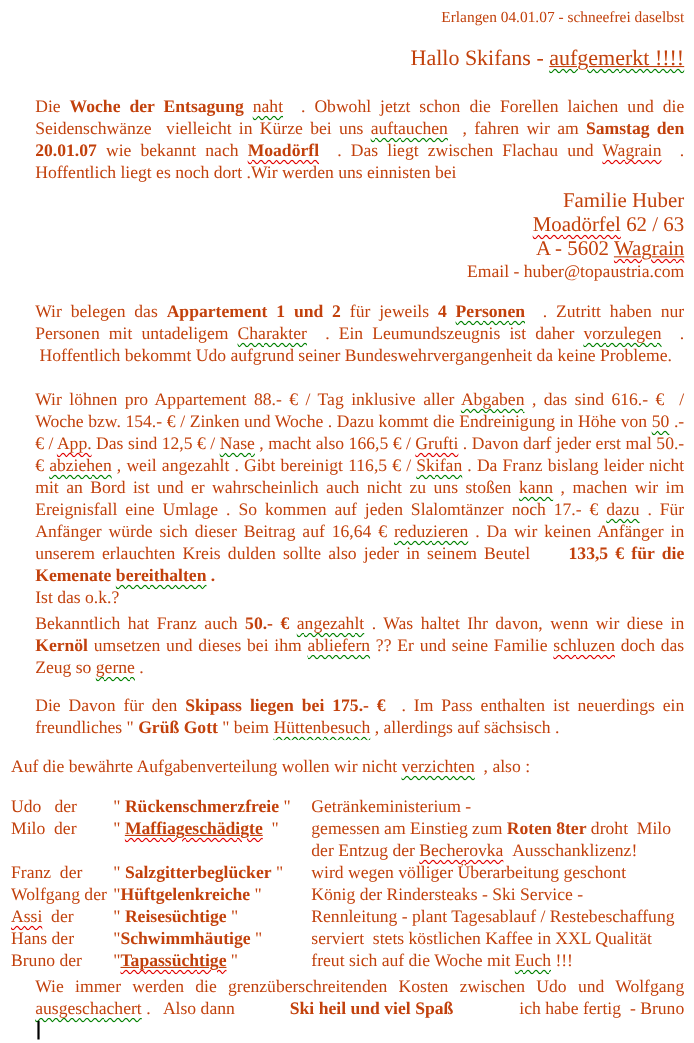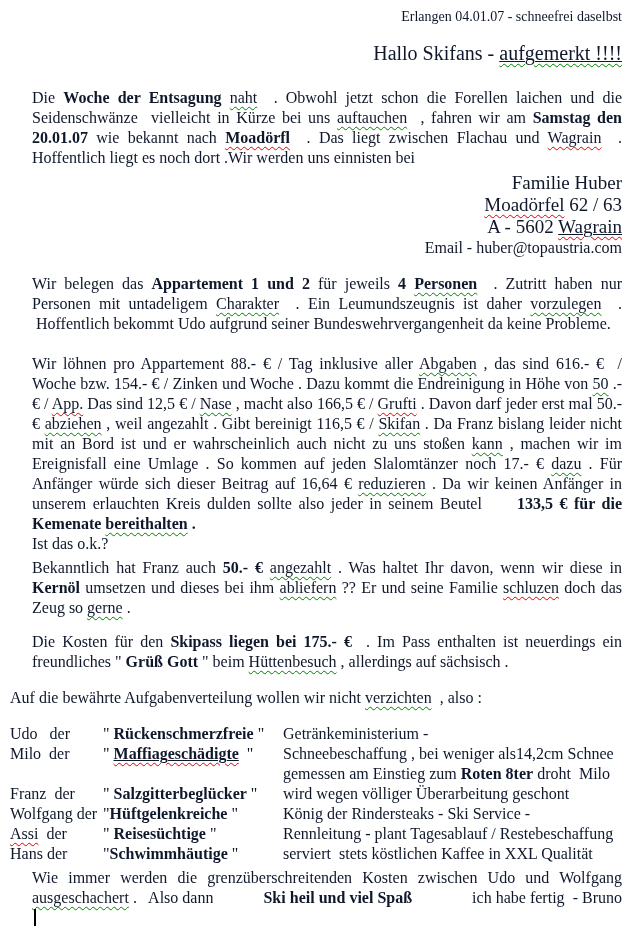--- a/index.html
+++ b/index.html
@@ -1,19 +1,19 @@
 <!DOCTYPE html>
 <html style="--sq-red: #e00000; --sq-green: #008000;"><head>
 <meta charset="utf-8">
 <style>
   html,body{margin:0;padding:0;background:#fff;}
   body{width:631px;height:948px;overflow:hidden;}
   .page{
     box-sizing:border-box;width:631px;height:948px;
-    padding:8px 9px 0 10px;color:#0f172a;
+    padding:8px 9px 0 10px;color:#c2410c;
     font-family:"Liberation Serif","DejaVu Serif",serif;
     font-size:16px;line-height:20px;
   }
   .dateline{text-align:right;font-size:14px;line-height:18px;margin-bottom:14px;}
   .title{font-size:20px;font-weight:normal;text-align:right;margin:0 0 22px 0;line-height:26px;}
   p{margin:0 0 20px 0;}
   .just{text-align:justify;margin-left:22px;}
   .mb4{margin-bottom:4px;}
   .mb14{margin-bottom:14px;}
   .mb16{margin-bottom:16px;}
@@ -47,38 +47,38 @@
     <div class="addr-line addr-lg"><span>A - 5602 </span><span class="u"><span class="wr">Wagrain</span></span></div>
     <div class="addr-line addr-md"><span>Email - huber@topaustria.com</span></div>
   </div>
 
   <p class="just"><span>Wir belegen das </span><span class="b">Appartement 1 und 2</span><span> für jeweils </span><span class="b">4 </span><span class="b wg">Personen</span><span> &nbsp;. Zutritt haben nur Personen mit untadeligem </span><span class="wg">Charakter</span><span> &nbsp;. Ein Leumundszeugnis ist daher </span><span class="wg">vorzulegen</span><span> &nbsp;. &nbsp;Hoffentlich bekommt Udo aufgrund seiner Bundeswehrvergangenheit da keine Probleme.</span></p>
 
   <p class="just mb4"><span>Wir löhnen pro Appartement 88.- € / Tag inklusive aller </span><span class="wg">Abgaben</span><span> , das sind 616.- € &nbsp;/ Woche bzw. 154.- € / Zinken und Woche . Dazu kommt die Endreinigung in Höhe von </span><span class="wg">50</span><span> .- € / </span><span class="wr">App.</span><span> Das sind 12,5 € / </span><span class="wg">Nase</span><span> , macht also 166,5 € / </span><span class="wr">Grufti</span><span> . Davon darf jeder erst mal 50.- € </span><span class="wg">abziehen</span><span> , weil angezahlt . Gibt bereinigt 116,5 € / </span><span class="wg">Skifan</span><span> . Da Franz bislang leider nicht mit an Bord ist und er wahrscheinlich auch nicht zu uns stoßen </span><span class="wg">kann</span><span> , machen wir im Ereignisfall eine Umlage . So kommen auf jeden Slalomtänzer noch 17.- € </span><span class="wg">dazu</span><span> . Für Anfänger würde sich dieser Beitrag auf 16,64 € </span><span class="wg">reduzieren</span><span> . Da wir keinen Anfänger in unserem erlauchten Kreis dulden sollte also jeder in seinem Beutel</span><span class="sp" style="width: 35px;"></span><span class="b">133,5 € für die Kemenate </span><span class="b wg">bereithalten</span><span class="b"> .</span><br><span>Ist das o.k.?</span></p>
 
   <p class="just mb14"><span>Bekanntlich hat Franz auch </span><span class="b">50.- €</span><span> </span><span class="wg">angezahlt</span><span> . Was haltet Ihr davon, wenn wir diese in </span><span class="b">Kernöl</span><span> umsetzen und dieses bei ihm </span><span class="wg">abliefern</span><span> ?? Er und seine Familie </span><span class="wr">schluzen</span><span> doch das Zeug so </span><span class="wg">gerne</span><span> .</span></p>
 
-  <p class="just mb16"><span>Die Kosten für den </span><span class="b">Skipass liegen bei 175.- €</span><span> &nbsp;. Im Pass enthalten ist neuerdings ein freundliches " </span><span class="b">Grüß Gott</span><span> " beim </span><span class="wg">Hüttenbesuch</span><span> , allerdings auf sächsisch .</span></p>
+  <p class="just mb16"><span>Die Davon für den </span><span class="b">Skipass liegen bei 175.- €</span><span> &nbsp;. Im Pass enthalten ist neuerdings ein freundliches " </span><span class="b">Grüß Gott</span><span> " beim </span><span class="wg">Hüttenbesuch</span><span> , allerdings auf sächsisch .</span></p>
 
   <p class="mb16"><span>Auf die bewährte Aufgabenverteilung wollen wir nicht </span><span class="wg">verzichten</span><span> &nbsp;, also :</span></p>
 
   <div class="alist">
       <div class="arow">
         <div class="cell"><span>Udo &nbsp; der</span></div>
         <div class="cell"><span>" </span><span class="b">Rückenschmerzfreie</span><span> "</span></div>
         <div>
           <div class="cell"><span>Getränkeministerium -</span></div>
         </div>
       </div>
       <div class="arow">
         <div class="cell"><span>Milo &nbsp;der</span></div>
         <div class="cell"><span>" </span><span class="b u"><span class="wr b">Maffiageschädigte</span></span><span> &nbsp;"</span></div>
         <div>
-          <div class="cell"><span>Schneebeschaffung , bei weniger als14,2cm Schnee</span></div>
           <div class="cell"><span>gemessen am Einstieg zum </span><span class="b">Roten 8ter</span><span> droht &nbsp;Milo</span></div>
+          <div class="cell"><span>der Entzug der </span><span class="wr">Becherovka</span><span> &nbsp;Ausschanklizenz!</span></div>
         </div>
       </div>
       <div class="arow">
         <div class="cell"><span>Franz &nbsp;der</span></div>
         <div class="cell"><span>" </span><span class="b">Salzgitterbeglücker</span><span> "</span></div>
         <div>
           <div class="cell"><span>wird wegen völliger Überarbeitung geschont</span></div>
         </div>
       </div>
       <div class="arow">
@@ -95,17 +95,24 @@
           <div class="cell"><span>Rennleitung - plant Tagesablauf / Restebeschaffung</span></div>
         </div>
       </div>
       <div class="arow">
         <div class="cell"><span>Hans der</span></div>
         <div class="cell"><span>"</span><span class="b">Schwimmhäutige</span><span> "</span></div>
         <div>
           <div class="cell"><span>serviert &nbsp;stets köstlichen Kaffee in XXL Qualität</span></div>
         </div>
       </div>
+      <div class="arow">
+        <div class="cell"><span>Bruno der</span></div>
+        <div class="cell"><span>"</span><span class="b u"><span class="wr b">Tapassüchtige</span></span><span> "</span></div>
+        <div>
+          <div class="cell"><span>freut sich auf die Woche mit </span><span class="wg">Euch</span><span> !!!</span></div>
+        </div>
+      </div>
     </div>
 
   <p class="just"><span>Wie immer werden die grenzüberschreitenden Kosten zwischen Udo und Wolfgang </span><span class="wg">ausgeschachert</span><span> . &nbsp; Also dann</span><span class="sp" style="width: 50px;"></span><span class="b">Ski heil und viel Spaß</span><span class="sp" style="width: 60px;"></span><span>ich habe fertig &nbsp;- Bruno</span><span class="caret"></span></p>
 
 </div>
 
 </body></html>

